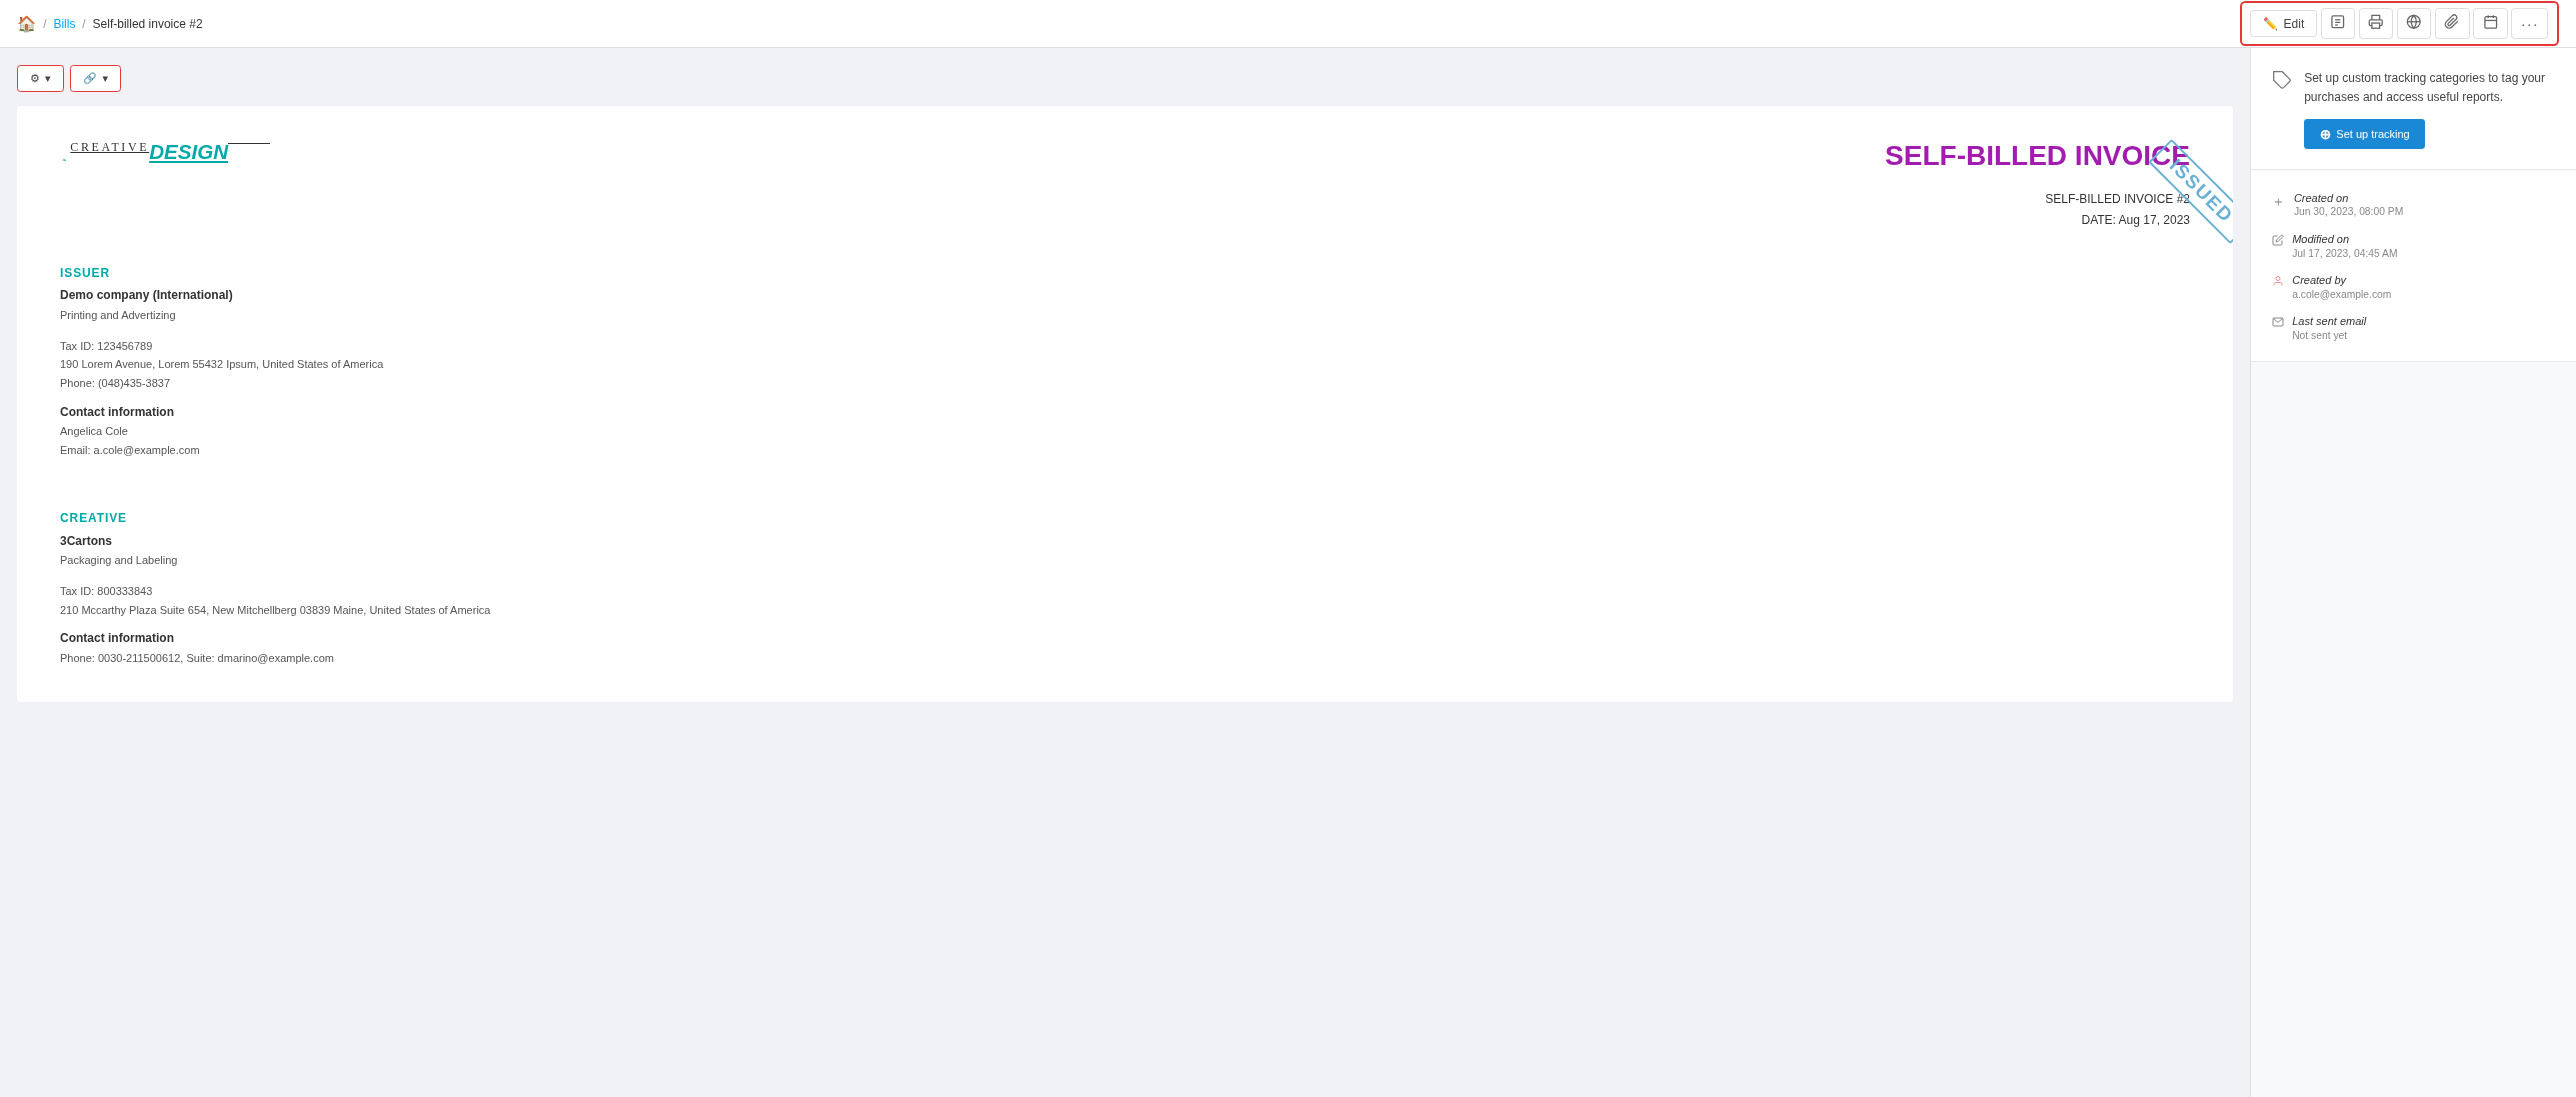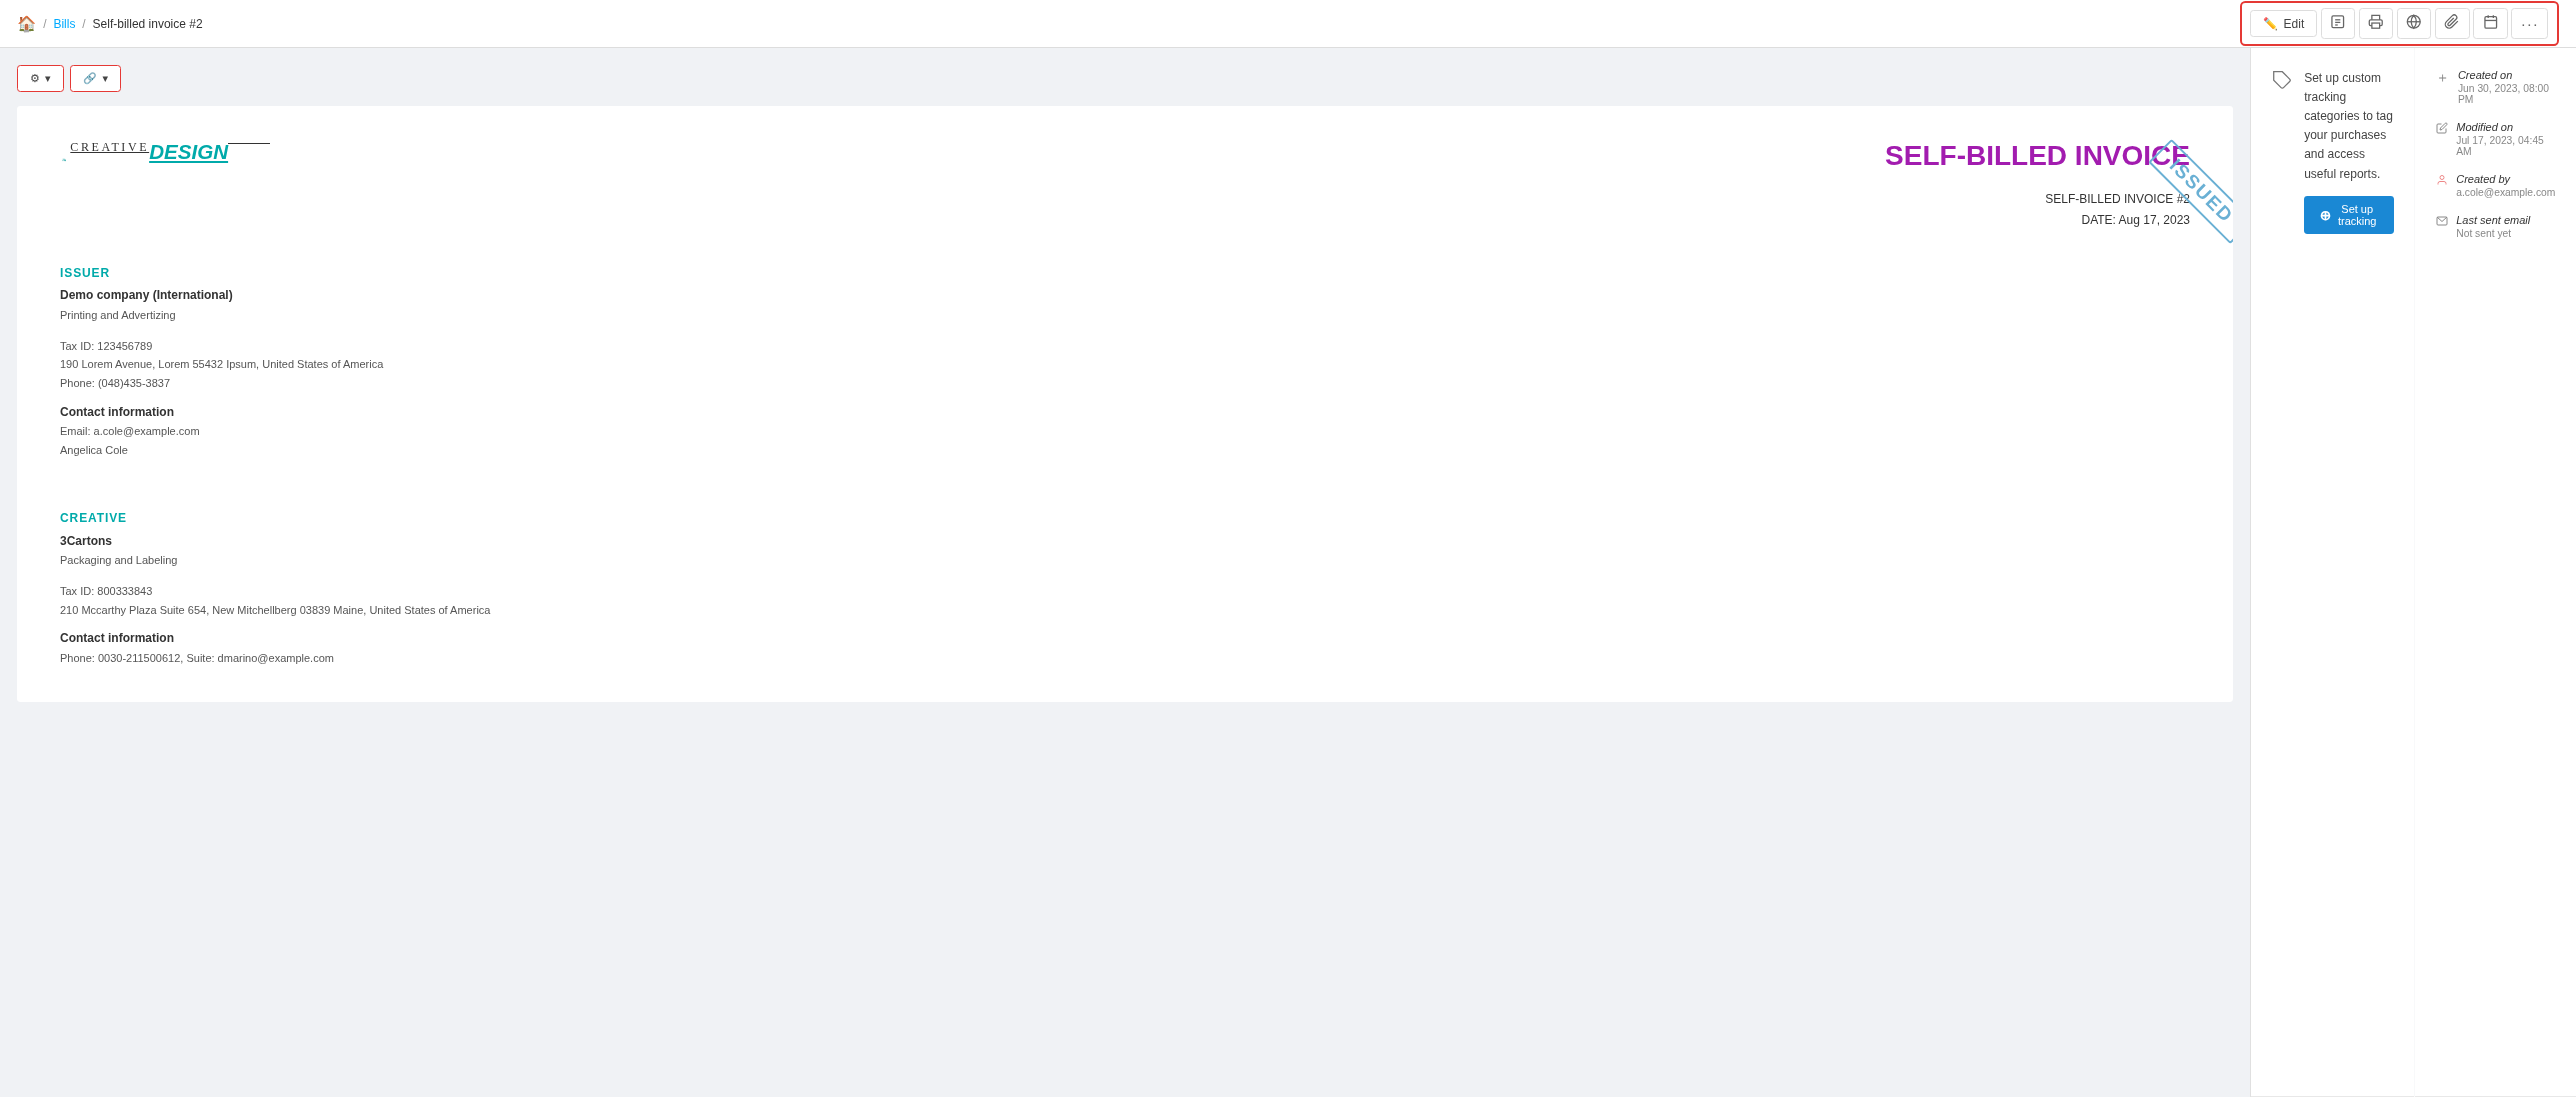--- a/index.html
+++ b/index.html
@@ -184,21 +184,21 @@
     .party-name { font-weight: bold; font-size: 12px; margin-bottom: 3.4px; }
     .party-sub { font-size: 11px; color: #555; line-height: 1.7; }
 
     
     .sidebar {
       width: 326px;
       background: #f8f9fa;
       border-left: 0.9px solid #e0e0e0;
       overflow-y: auto;
       display: flex;
-      flex-direction: row;
+      flex-direction: column;
       gap: 0.9px;
     }
 
     .sidebar-section {
       background: #fff;
       padding: 20.6px 20.6px;
       border-bottom: 0.9px solid #e8e8e8;
     }
 
     
@@ -362,22 +362,22 @@
         <div class="party">
           <div class="party-label">ISSUER</div>
           <div class="party-name">Demo company (International)</div>
           <div class="party-sub">Printing and Advertizing</div>
           <br>
           <div class="party-sub">Tax ID: 123456789</div>
           <div class="party-sub">190 Lorem Avenue, Lorem 55432 Ipsum, United States of America</div>
           <div class="party-sub">Phone: (048)435-3837</div>
           <br>
           <div class="party-name">Contact information</div>
+          <div class="party-sub">Angelica Cole</div>
           <div class="party-sub">Email: a.cole@example.com</div>
-          <div class="party-sub">Angelica Cole</div>
         </div>
 
         <div class="party">
           <div class="party-label">CREATIVE</div>
           <div class="party-name">3Cartons</div>
           <div class="party-sub">Packaging and Labeling</div>
           <br>
           <div class="party-sub">Tax ID: 800333843</div>
           <div class="party-sub">210 Mccarthy Plaza Suite 654, New Mitchellberg 03839 Maine, United States of America</div>
           <br>

